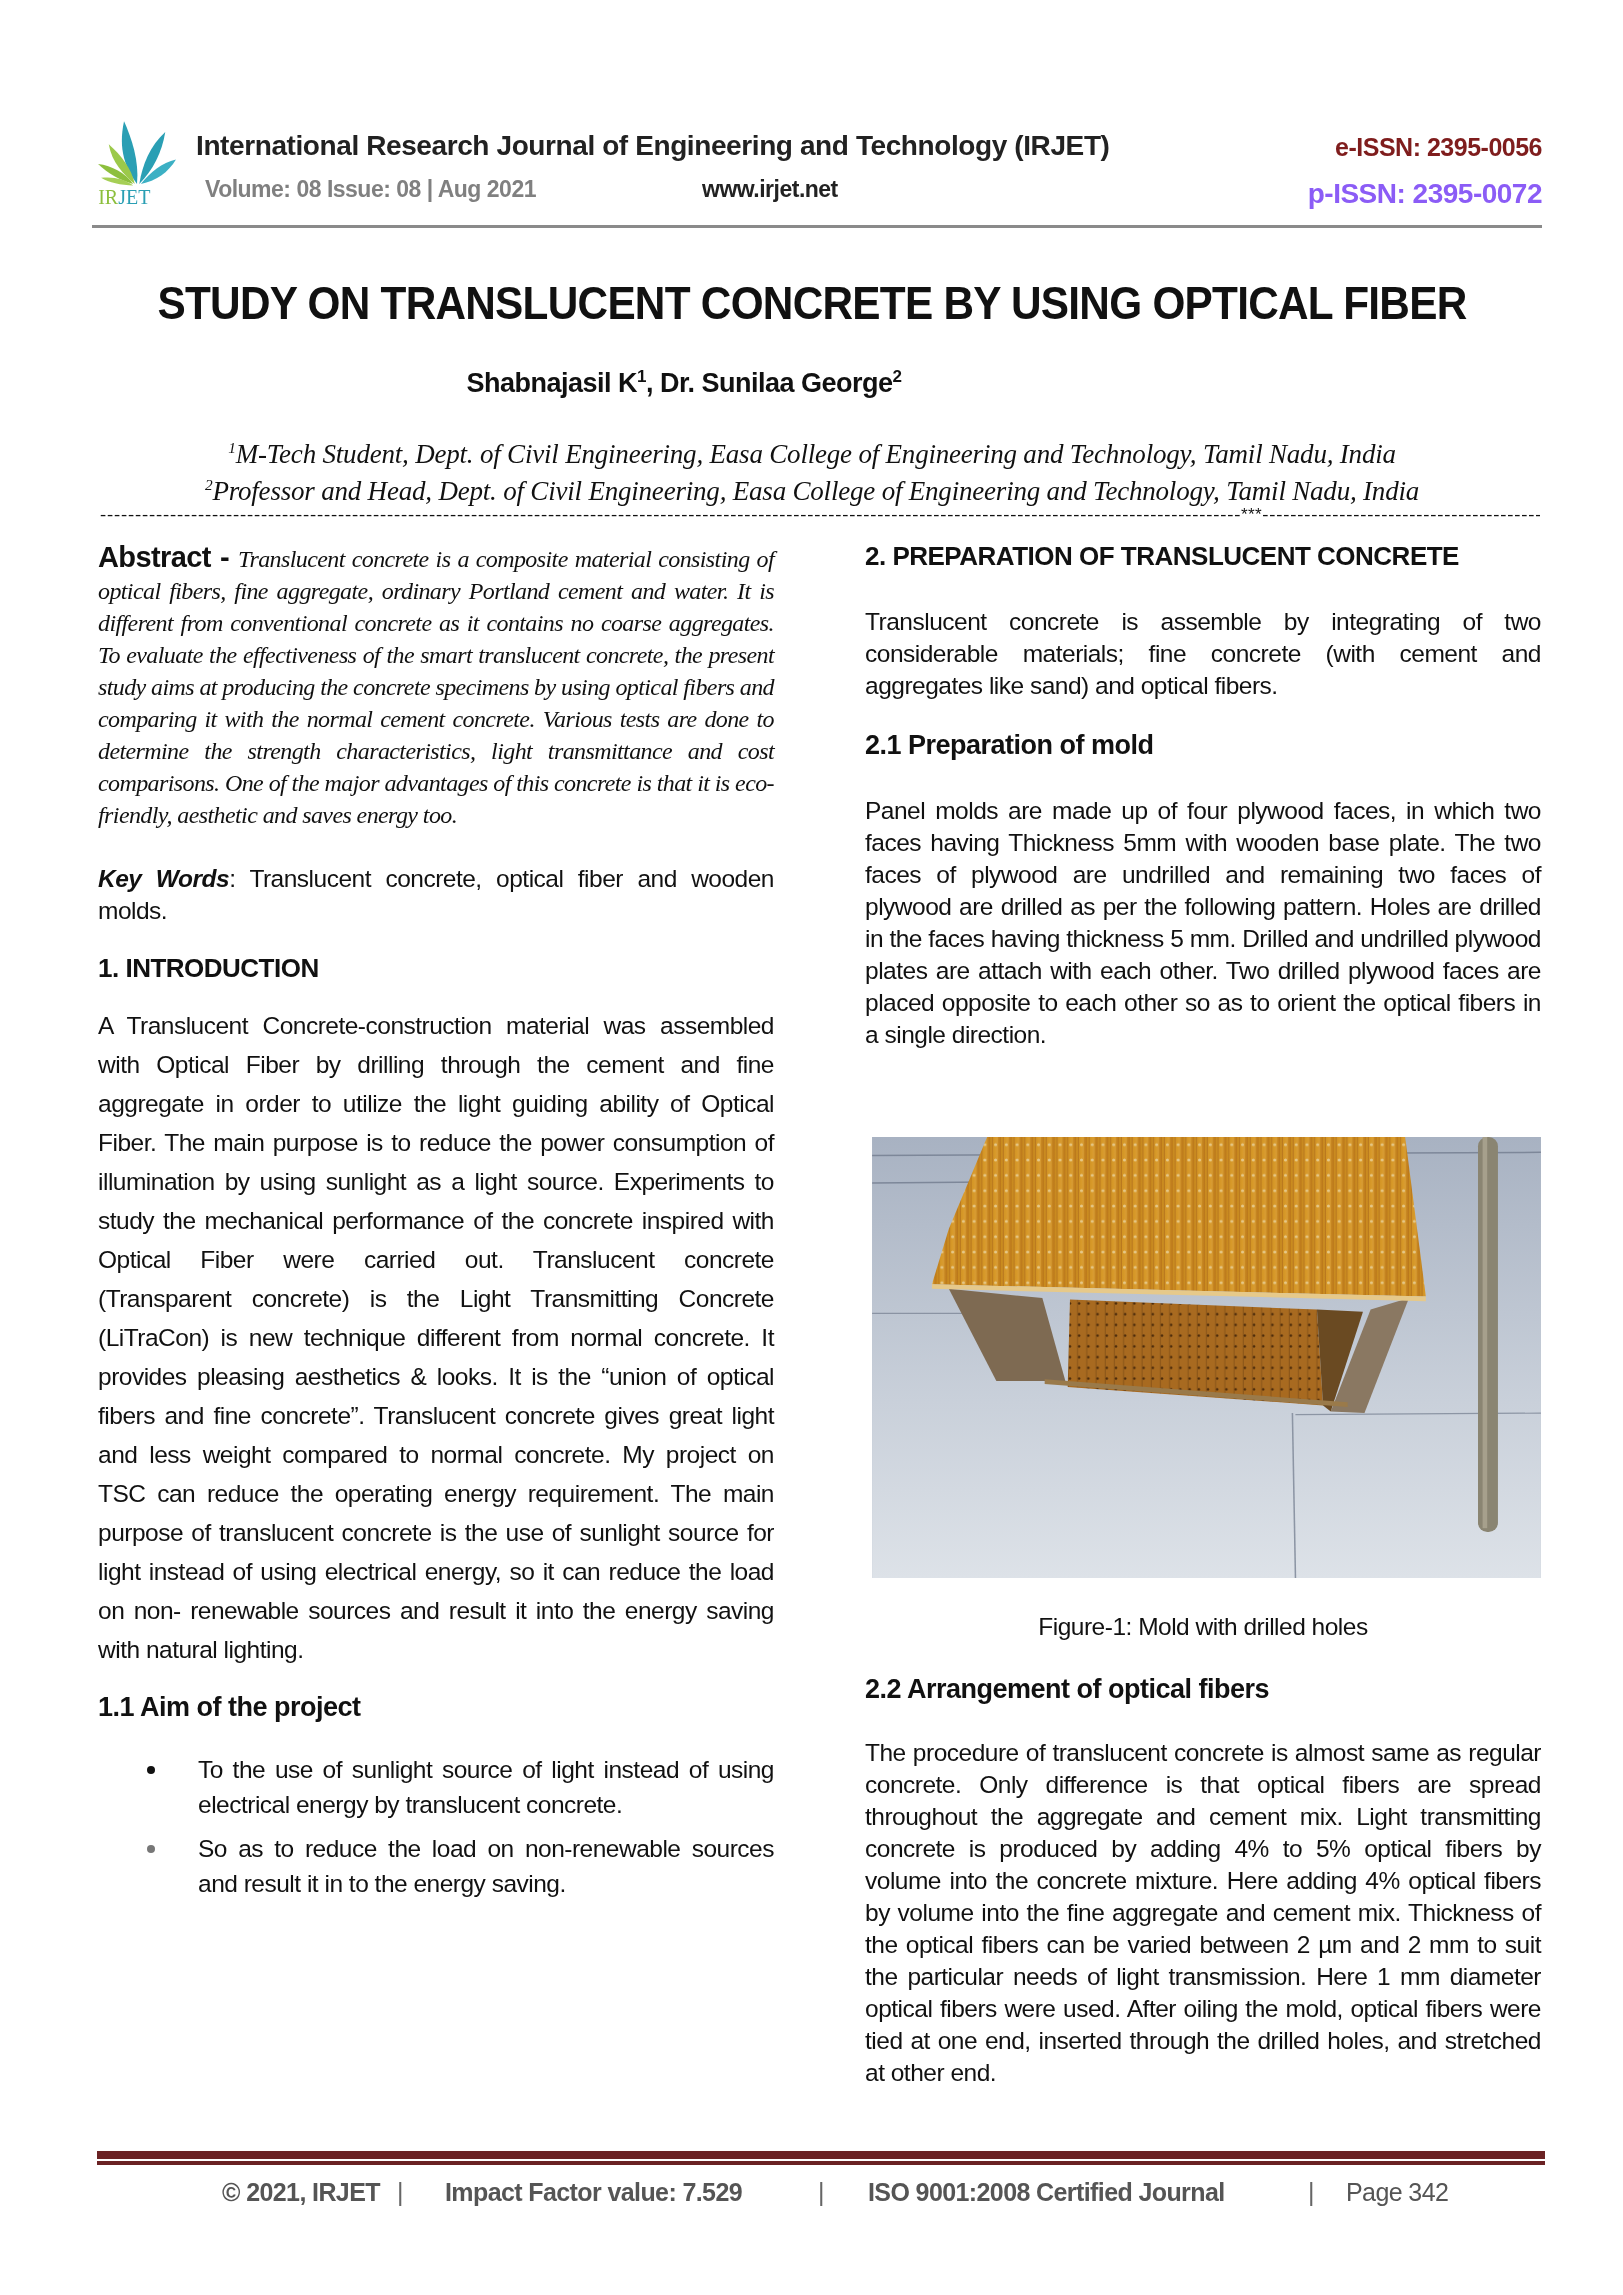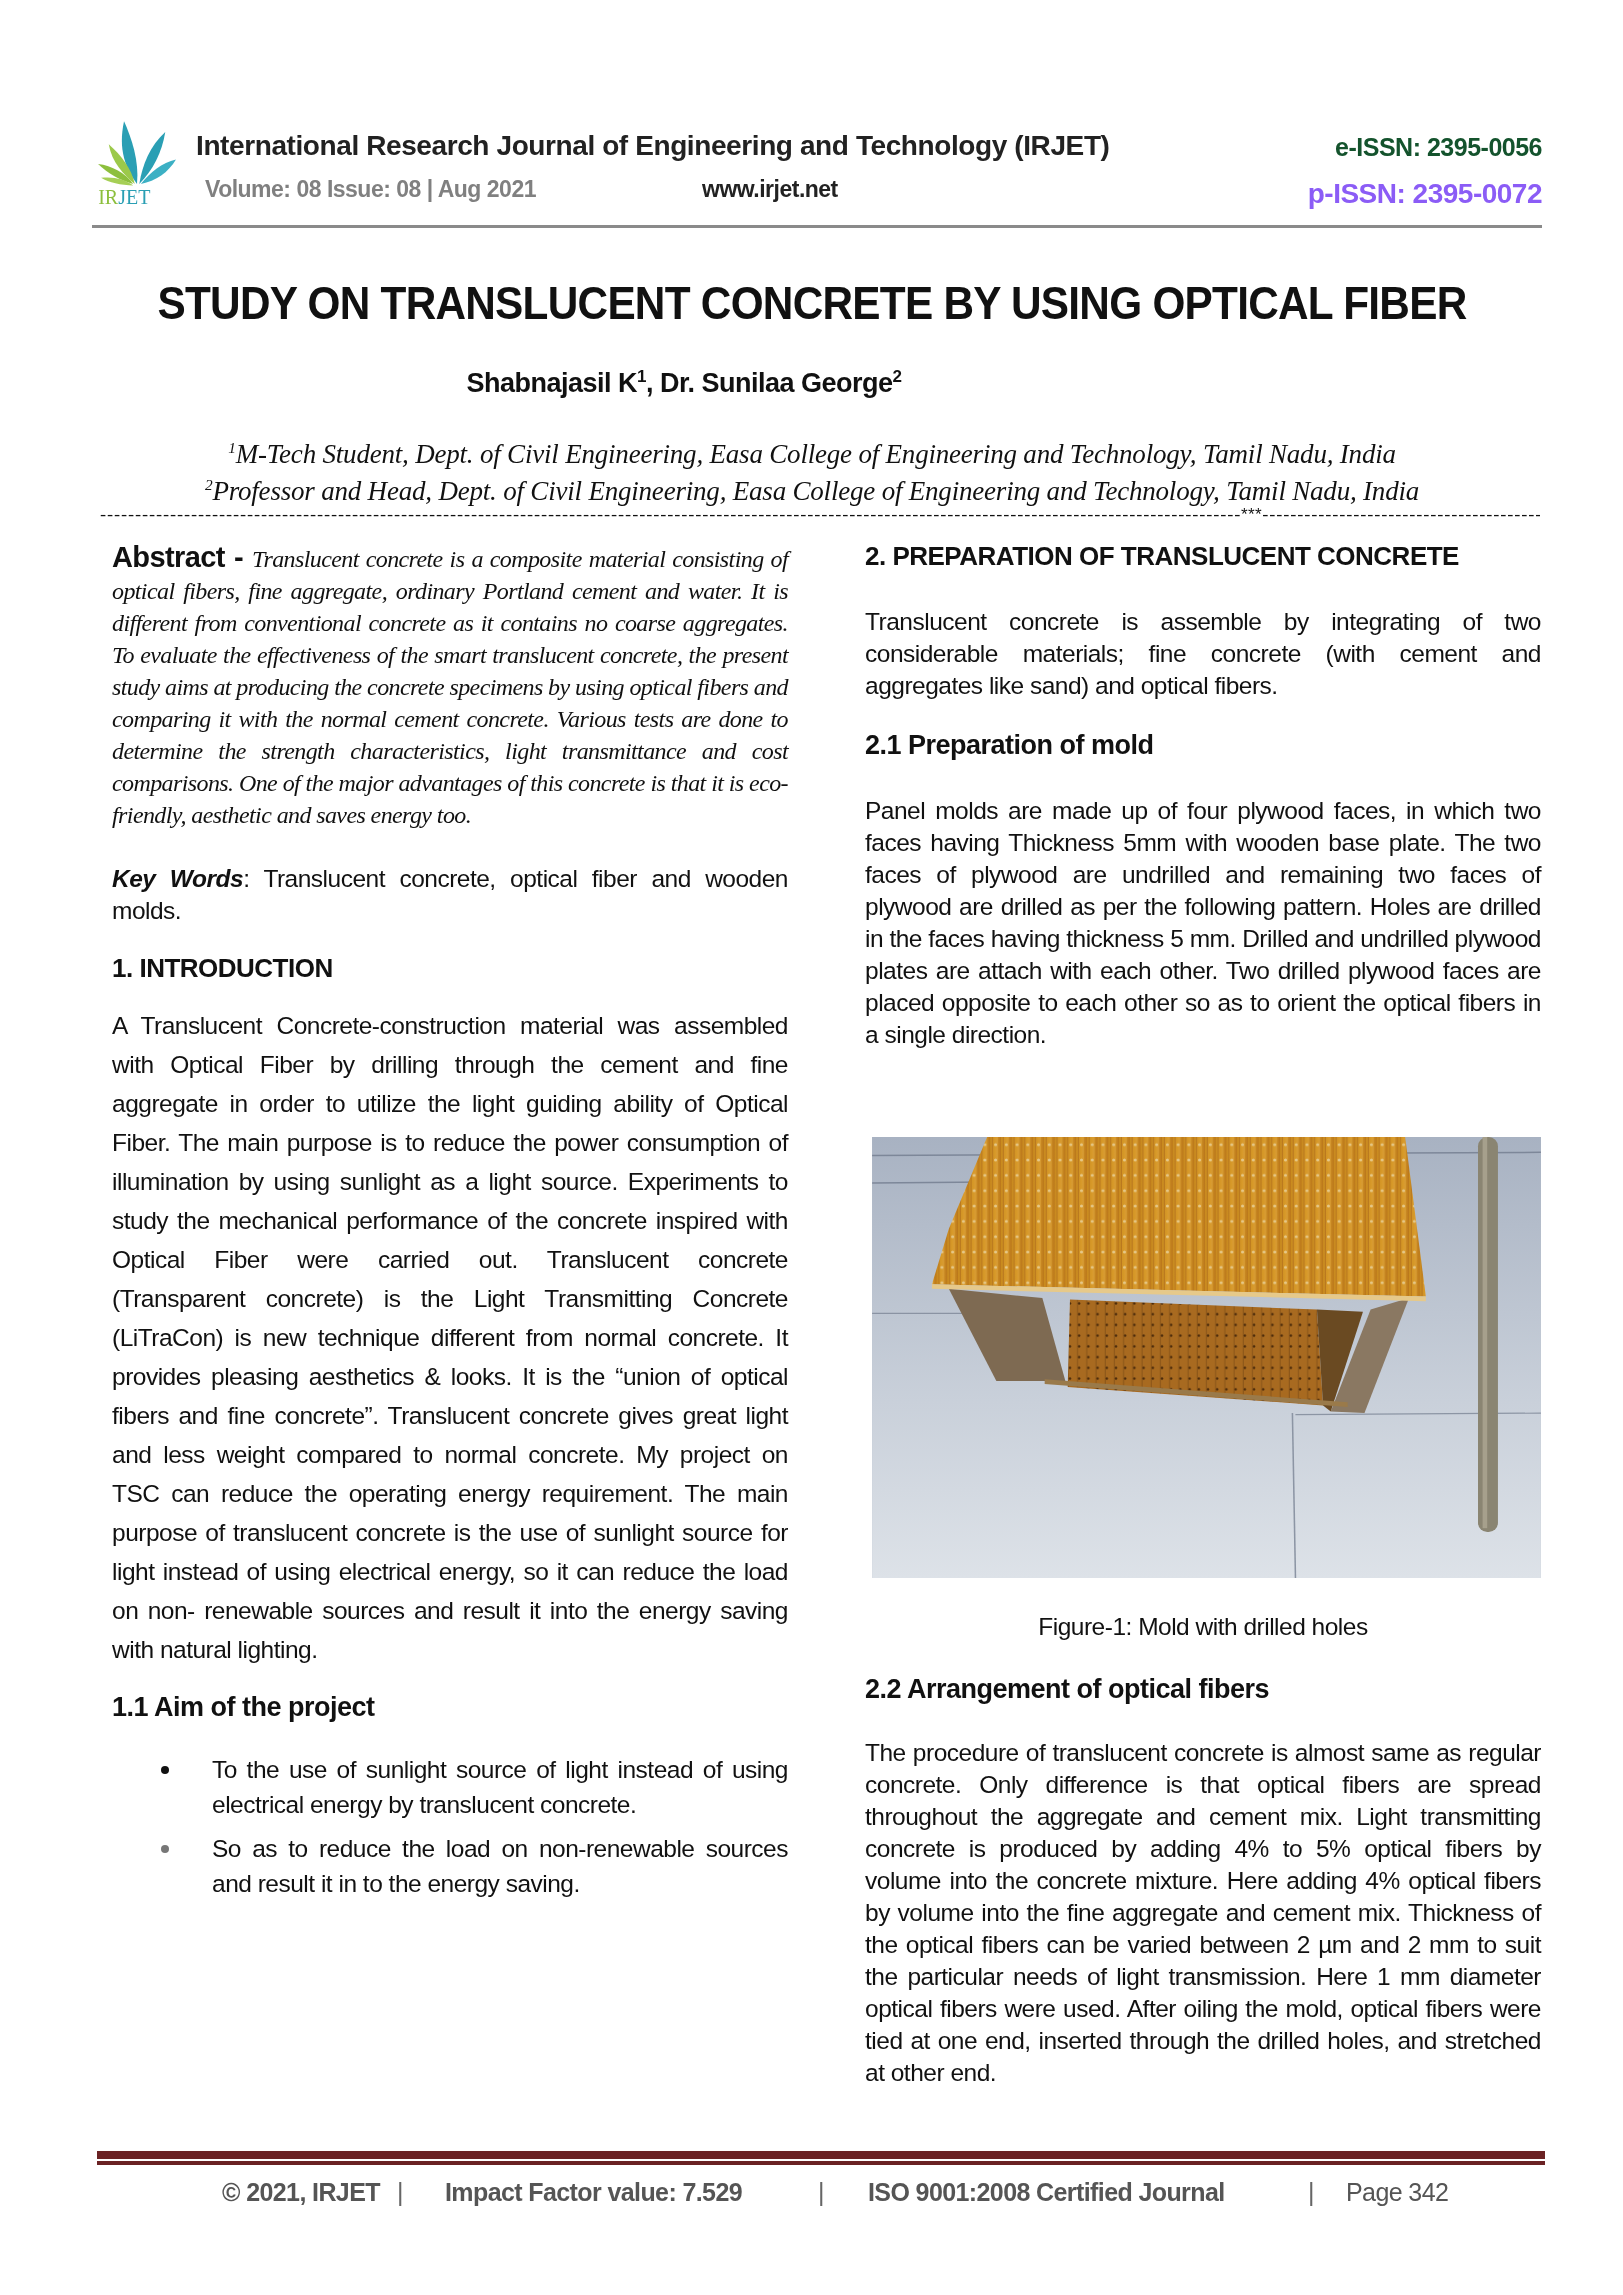--- a/index.html
+++ b/index.html
@@ -11,40 +11,40 @@
   .logo { position: absolute; left: 3.1px; top: 0; width: 84px; height: 100px; }
   .logo svg { position: absolute; left: 0; top: 0; }
   .logo-text { position: absolute; left: 3.1px; top: 71px; font-family: "Liberation Serif", serif;
                font-size: 20px; letter-spacing: 0px; }
   .logo-text .ir { color: #8dbf3d; } .logo-text .jet { color: #2a9fb4; }
   .journal-name { position: absolute; left: 104px; top: 15.3px; font-family: "Liberation Sans Narrow","Liberation Sans", sans-serif;
                   font-weight: bold; font-size: 28px; color: #222; white-space: nowrap; letter-spacing: -0.4px; }
   .vol { position: absolute; left: 104px; top: 61px; font-weight: bold; font-size: 23px; color: #808080; white-space: nowrap;
          font-family: "Liberation Sans", sans-serif; letter-spacing: -0.5px; margin-left: 9px; }
   .web { position: absolute; left: 610px; top: 61px; font-weight: bold; font-size: 23px; color: #222; font-family: "Liberation Sans", sans-serif; letter-spacing: -0.5px; }
-  .eissn { position: absolute; right: 0; top: 18.4px; font-weight: bold; font-size: 25px; color: #14532d; font-family: "Liberation Sans", sans-serif; letter-spacing: -0.5px; text-align: right; }
+  .eissn { position: absolute; right: 0; top: 18.4px; font-weight: bold; font-size: 25px; color: #7f1d1d; font-family: "Liberation Sans", sans-serif; letter-spacing: -0.5px; text-align: right; }
   .pissn { position: absolute; right: 0; top: 63px; font-weight: bold; font-size: 28px; color: #8b5cf6; font-family: "Liberation Sans", sans-serif; letter-spacing: -0.5px; }
   .hdr-rule { position: absolute; left: 92px; top: 225px; width: 1450px; height: 3.1px; background: #8a8a8a; }
 
   
   .title { position: absolute; left: 0; width: 1624px; top: 276px; text-align: center; font-weight: bold;
            font-size: 46px; letter-spacing: -0.8px; font-family: "Liberation Sans Narrow","Liberation Sans", sans-serif; transform: scaleX(0.92); }
   .authors { position: absolute; left: 0; width: 1368px; top: 367px; text-align: center; font-weight: bold;
              font-size: 27px; font-family: "Liberation Sans", sans-serif; letter-spacing: -0.5px; }
   .authors sup { font-size: 17px; }
   .affil { position: absolute; left: 0; width: 1624px; text-align: center; font-style: italic; font-size: 27px;
            font-family: "Liberation Serif", serif; letter-spacing: -0.2px; }
   .affil sup { font-size: 15.3px; }
   .affil1 { top: 439px; } .affil2 { top: 476px; }
   .sep { position: absolute; left: 98px; top: 506px; width: 1442px; height: 23px; font-family: "Liberation Mono", monospace;
          font-size: 17px; white-space: nowrap; overflow: hidden; color: #111; letter-spacing: -3.2px; }
 
   
   .col { position: absolute; top: 541px; width: 676px; }
-  .col-left { left: 112px; }
+  .col-left { left: 98px; }
   .col-right { left: 865px; }
   .p { font-size: 24.5px; line-height: 32px; text-align: justify; margin: 0; letter-spacing: -0.5px;
        font-family: "Liberation Sans Narrow","Liberation Sans", sans-serif; }
   .abs { font-style: italic; font-size: 24px; line-height: 32px; text-align: justify; margin: 0; letter-spacing: -0.6px;
          font-family: "Liberation Serif", serif; }
   .abs-label { font-style: normal; font-weight: bold; font-size: 29px; letter-spacing: -0.6px; font-family: "Liberation Sans", sans-serif; }
   .kw-label { font-style: italic; font-weight: bold; }
   .h1 { font-weight: bold; font-size: 26px; margin: 0; letter-spacing: -0.5px; font-family: "Liberation Sans", sans-serif; }
   .h2 { font-weight: bold; font-size: 27px; margin: 0; letter-spacing: -0.5px; font-family: "Liberation Sans", sans-serif; }
 

